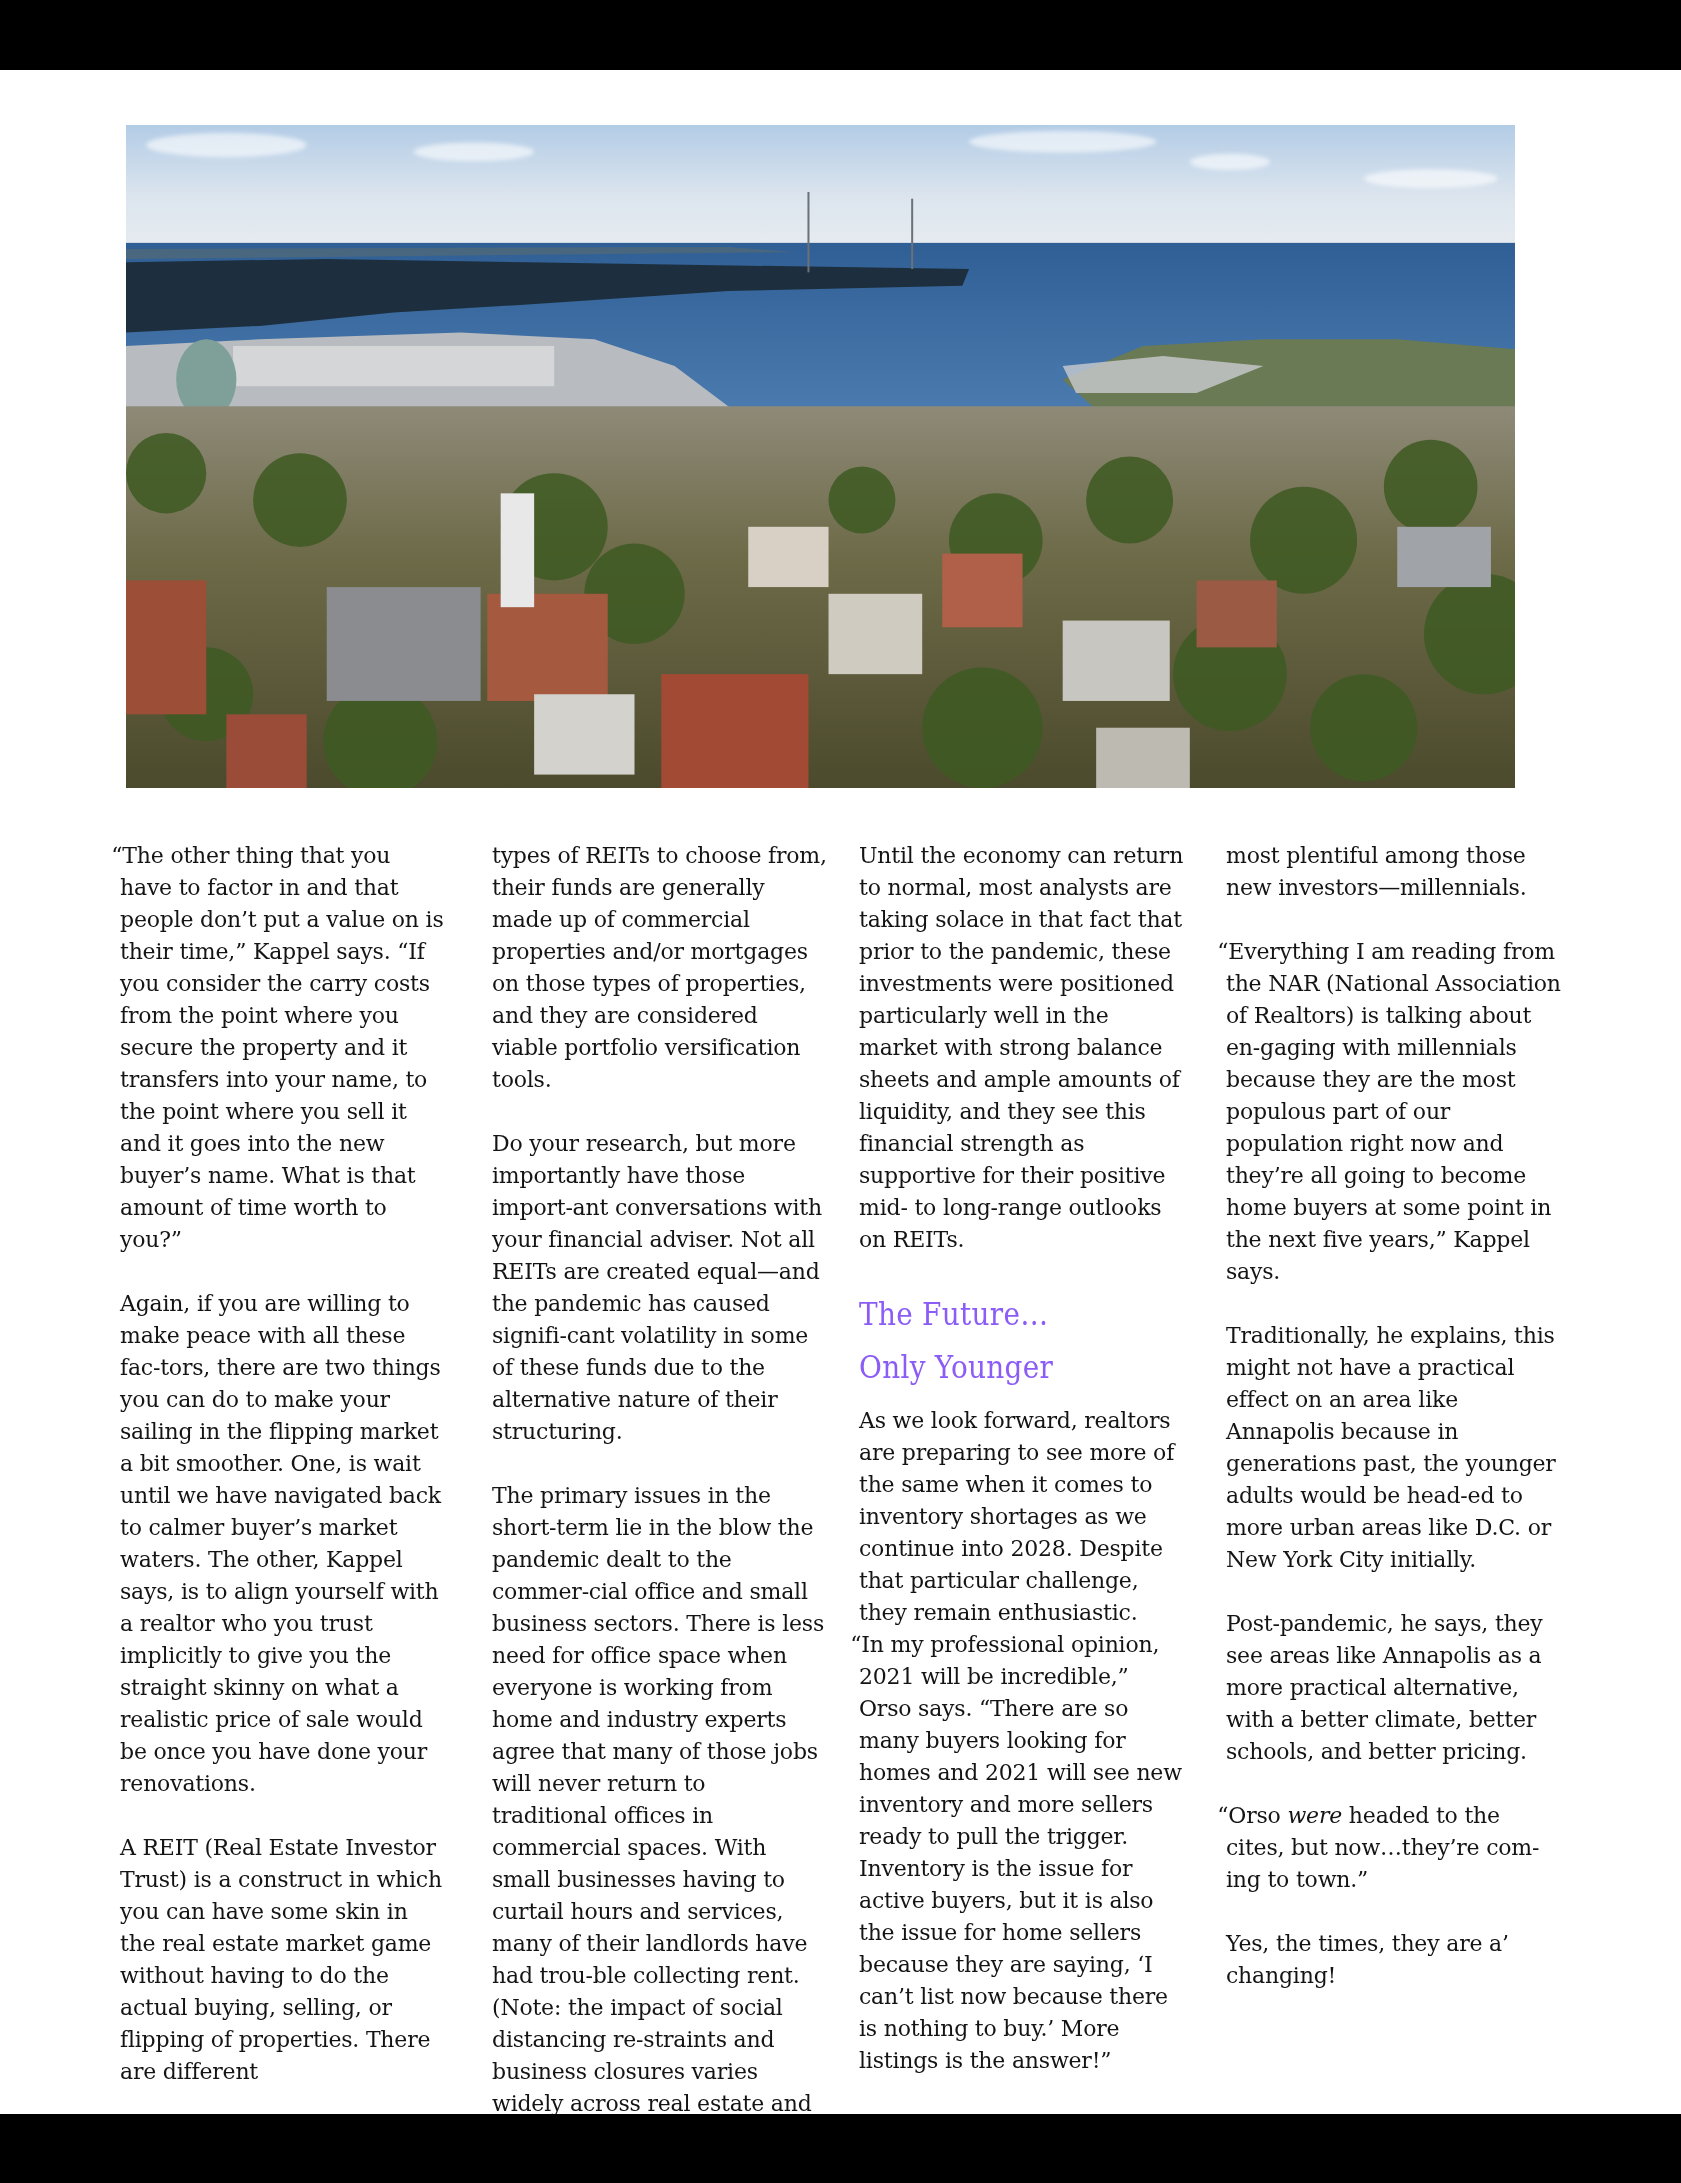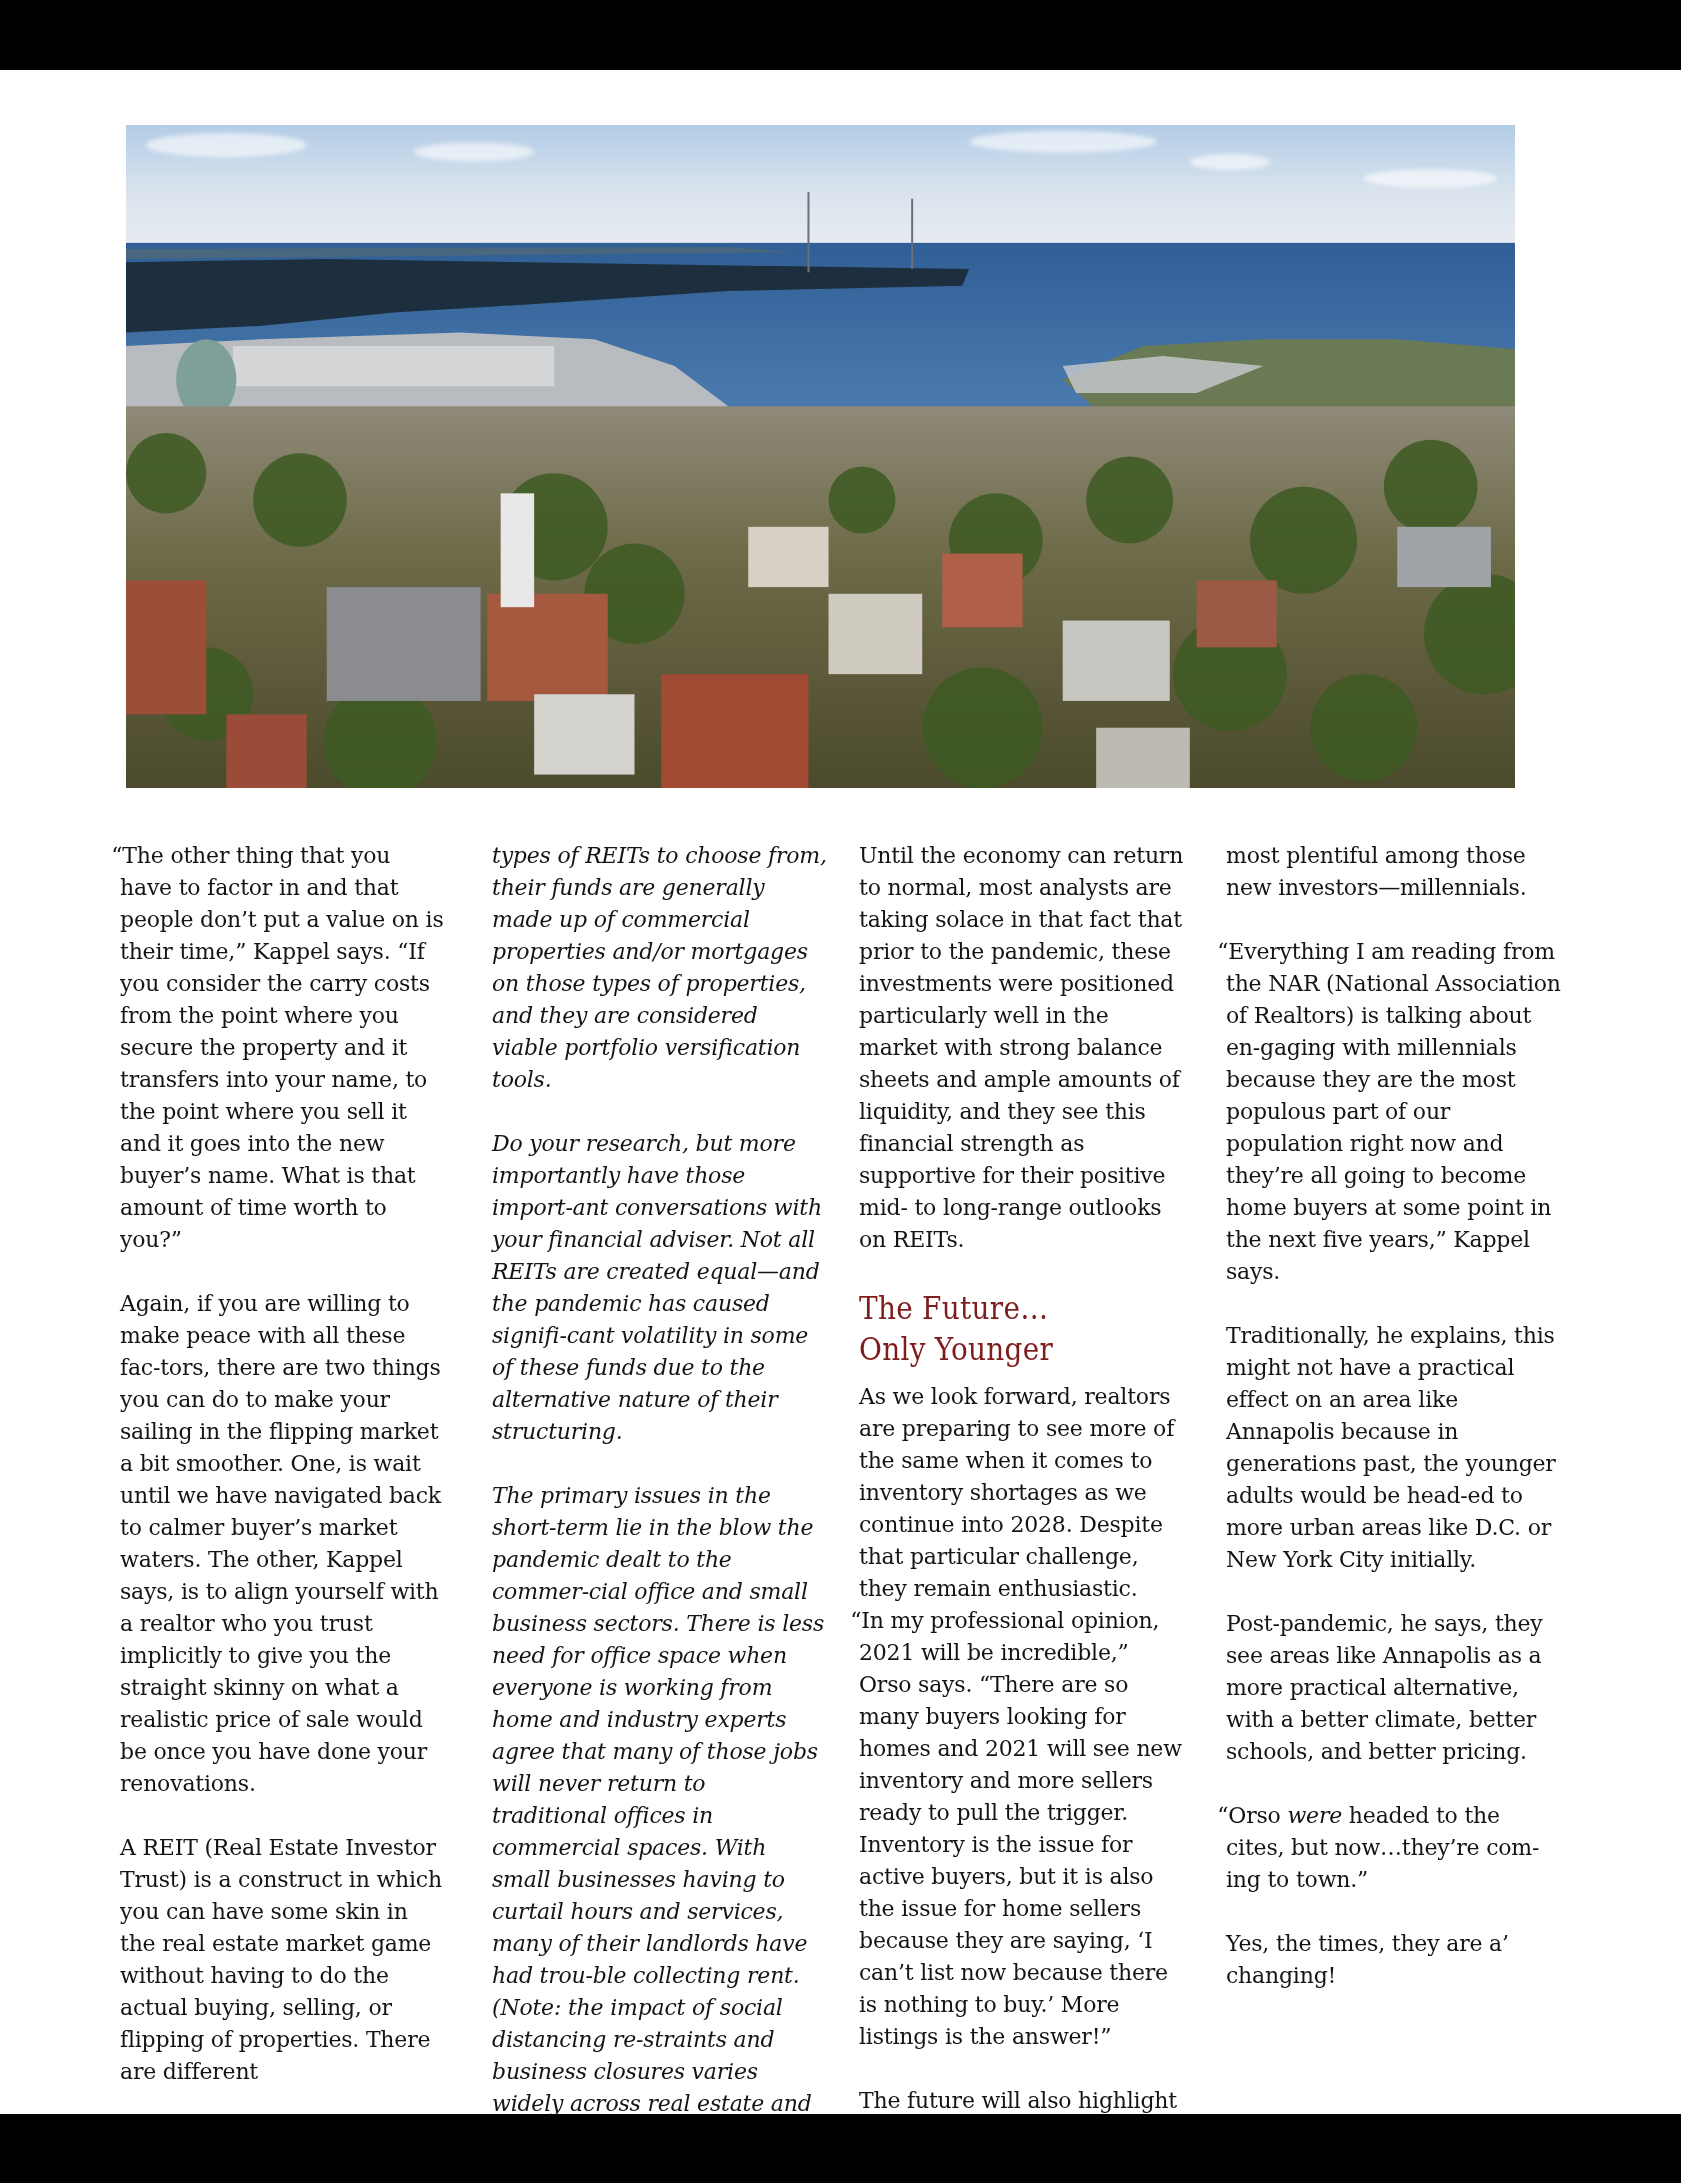--- a/index.html
+++ b/index.html
@@ -18,28 +18,28 @@
   .photo svg { display: block; width: 100%; height: 100%; }
 
   .col {
     position: absolute; top: 840px; width: 328px;
     font-size: 22px; line-height: 32px; letter-spacing: -0.2px;
   }
   .col p { margin: 0 0 32px 0; white-space: pre-line; }
   .col p.tight { margin-bottom: 0; }
   .col p.hang { text-indent: -8.7px; }
   .c1 { left: 120px; }
-  .c2 { left: 492px; width: 335px; font-style: italic; }
+  .c2 { left: 492px; width: 335px; }
   .c3 { left: 859px; }
   .c4 { left: 1226px; width: 335px; }
 
   .heading {
     font-family: "DejaVu Serif", "Liberation Serif", serif;
-    font-weight: 200; font-size: 31px; line-height: 41px; letter-spacing: 0.3px;
-    color: #7f1d1d; margin: 16px 0 10.7px 0; white-space: pre-line;
+    font-weight: 200; font-size: 31px; line-height: 53px; letter-spacing: 0.3px;
+    color: #8b5cf6; margin: 16px 0 10.7px 0; white-space: pre-line;
     -webkit-text-stroke: 0;
     font-stretch: condensed;
   }
   em { font-style: italic; }
 </style>
 </head>
 <body>
 
 <div class="bar-top"></div>
 

